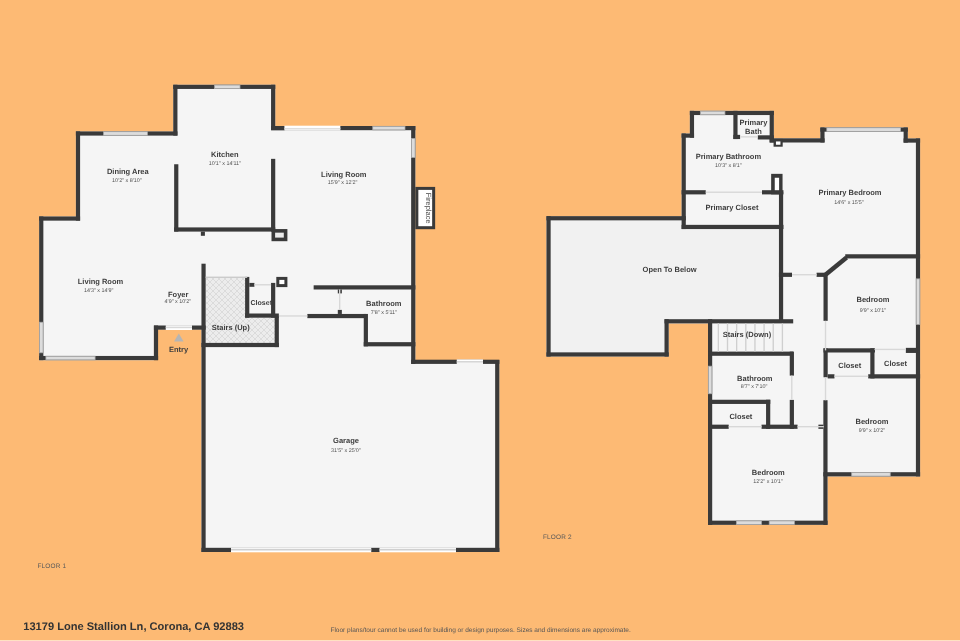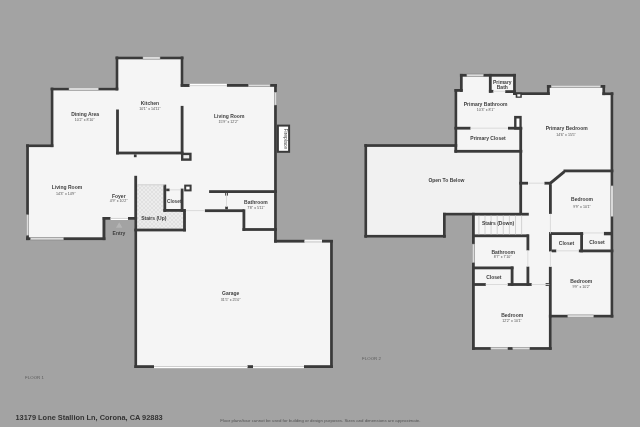--- a/index.html
+++ b/index.html
@@ -1,16 +1,16 @@
 <!DOCTYPE html>
 <html><head>
 <meta charset="utf-8">
 <style>
   html,body{margin:0;padding:0;background:#ffffff;}
-  .page{width:640px;height:427px;position:relative;overflow:hidden;background:#a3a3a3;}
+  .page{width:640px;height:427px;position:relative;overflow:hidden;background:#fdba74;}
   svg{display:block;}
   text{font-family:"Liberation Sans",sans-serif;}
   .rn{font-weight:bold;fill:#3d3d3d;font-size:5px;text-anchor:middle;}
   .dm{fill:#4f4f4f;font-size:3.6px;text-anchor:middle;}
   .fl{fill:#595959;font-size:4.3px;letter-spacing:0.1px;}
 </style>
 </head>
 <body>
 <div class="page">
 <svg width="640" height="427" viewBox="0 0 640 427">

